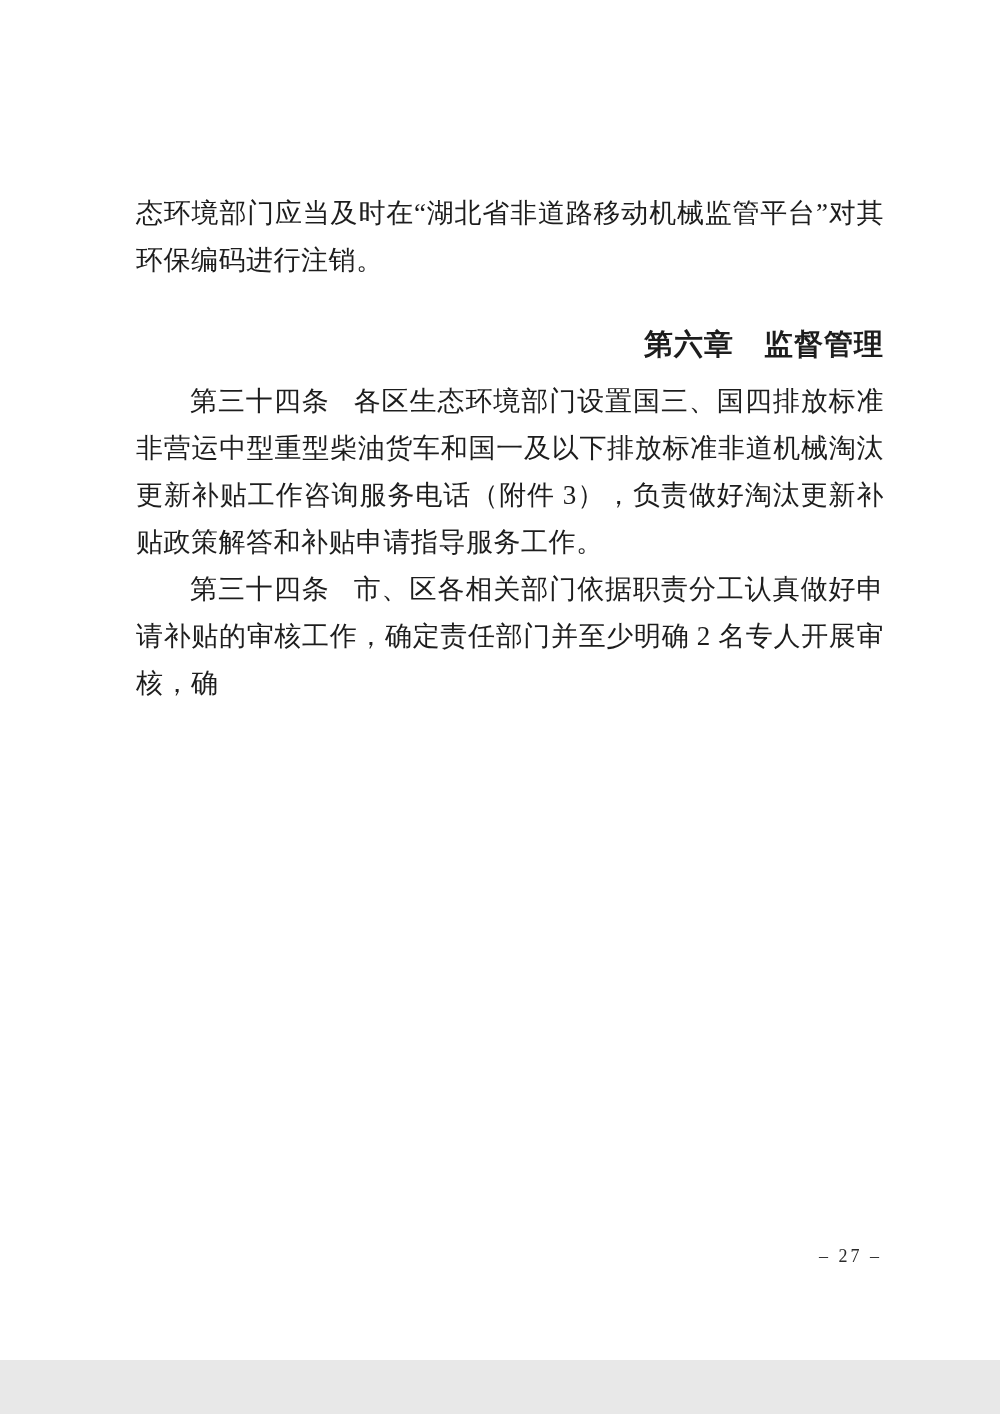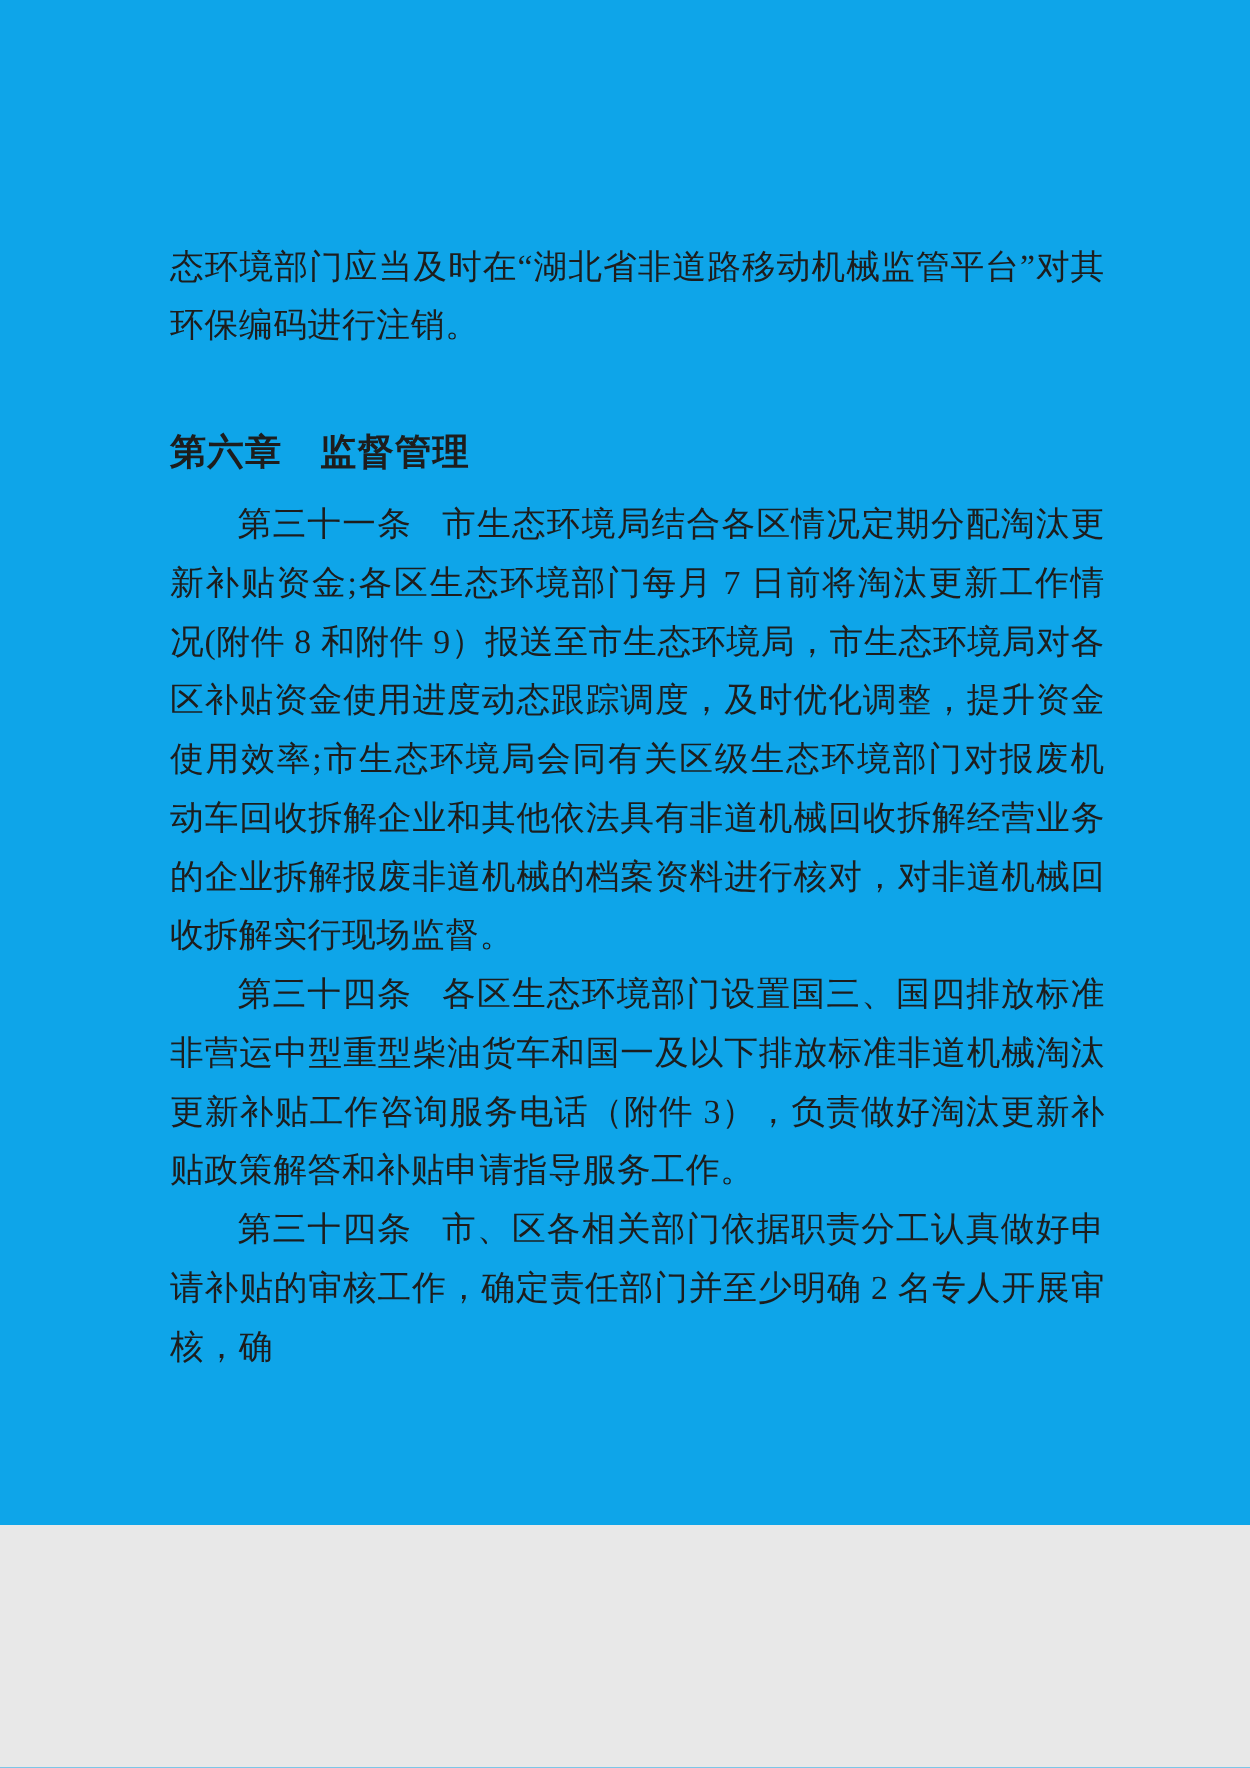--- a/index.html
+++ b/index.html
@@ -3,23 +3,23 @@
 <meta charset="utf-8">
 <style>
   html, body {
     margin: 0;
     padding: 0;
     background: #e8e8e8;
   }
   .page {
     position: relative;
     width: 1000px;
-    height: 1220px;
+    height: 1360px;
     margin: 0 auto;
-    background: #0ea5e9;
+    background: #ffffff;
     color: #1d1d1d;
     font-family: "Liberation Serif", "DejaVu Serif", serif;
     overflow: hidden;
   }
   .content {
     position: absolute;
     top: 190px;
     left: 136px;
     width: 748px;
   }
@@ -31,22 +31,22 @@
     text-justify: inter-ideograph;
     letter-spacing: 0.5px;
   }
   p.body.article {
     text-indent: 54px;
   }
   .article-label {
     margin-right: 24px;
   }
   h2.chapter {
-    margin: 54px 0 10px 0;
-    text-align: left;
+    margin: 36px 0 10px 0;
+    text-align: right;
     font-size: 29px;
     font-weight: bold;
     line-height: 48px;
     letter-spacing: 1px;
   }
   .chapter-number {
     margin-right: 30px;
   }
   .page-number {
     position: absolute;
@@ -62,23 +62,20 @@
 
 <div class="page">
   <div class="content">
 
     <p class="body">态环境部门应当及时在“湖北省非道路移动机械监管平台”对其环保编码进行注销。</p>
 
     <h2 class="chapter">
       <span class="chapter-number">第六章</span><span>监督管理</span>
     </h2>
 
-    <p class="body article">
-      <span class="article-label">第三十一条</span><span>市生态环境局结合各区情况定期分配淘汰更新补贴资金;各区生态环境部门每月 7 日前将淘汰更新工作情况(附件 8 和附件 9）报送至市生态环境局，市生态环境局对各区补贴资金使用进度动态跟踪调度，及时优化调整，提升资金使用效率;市生态环境局会同有关区级生态环境部门对报废机动车回收拆解企业和其他依法具有非道机械回收拆解经营业务的企业拆解报废非道机械的档案资料进行核对，对非道机械回收拆解实行现场监督。</span>
-    </p>
 
 
     <p class="body article">
       <span class="article-label">第三十四条</span><span>各区生态环境部门设置国三、国四排放标准非营运中型重型柴油货车和国一及以下排放标准非道机械淘汰更新补贴工作咨询服务电话（附件 3），负责做好淘汰更新补贴政策解答和补贴申请指导服务工作。</span>
     </p>
 
     <p class="body article">
       <span class="article-label">第三十四条</span><span>市、区各相关部门依据职责分工认真做好申请补贴的审核工作，确定责任部门并至少明确 2 名专人开展审核，确</span>
     </p>
 

